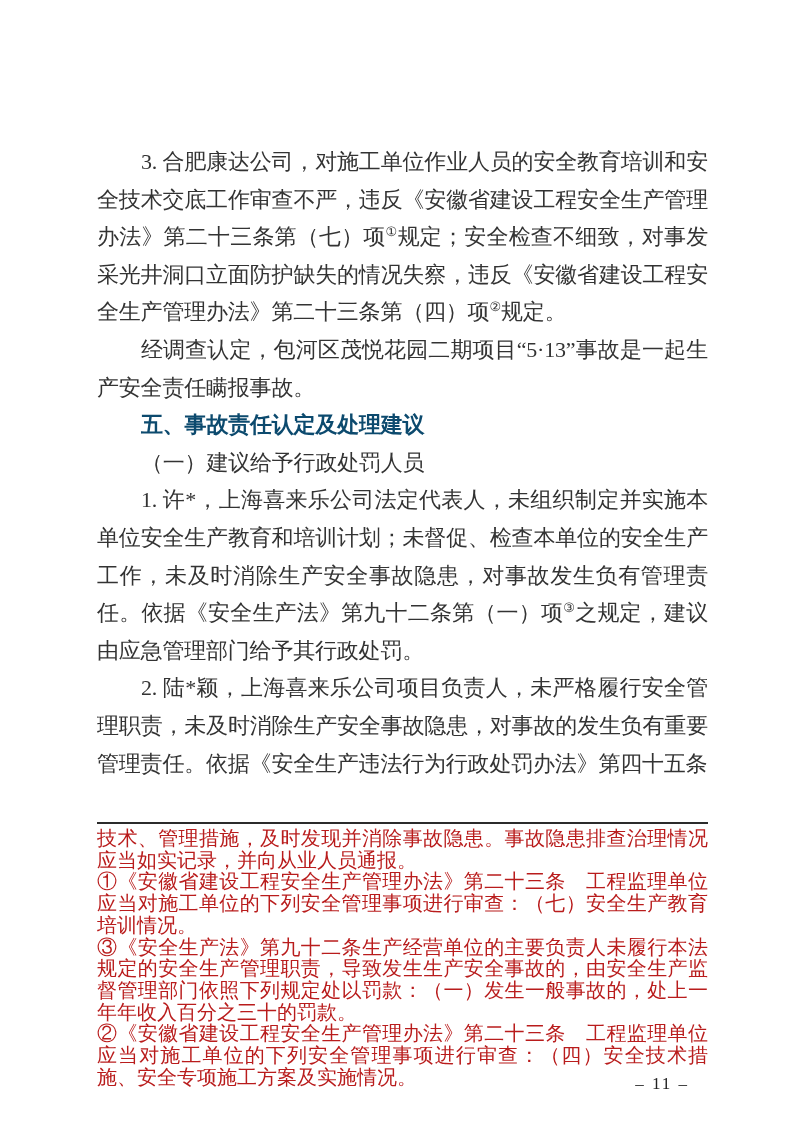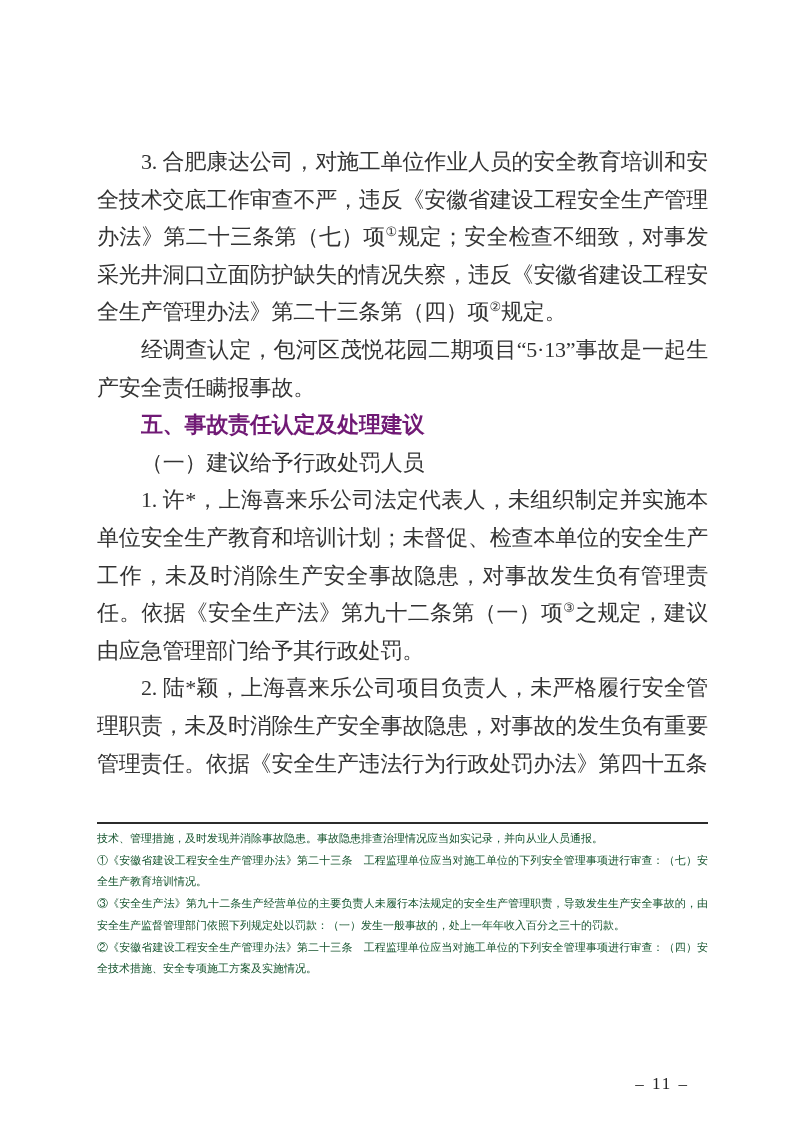--- a/index.html
+++ b/index.html
@@ -29,21 +29,21 @@
     line-height: 37.6px;
     letter-spacing: -0.2px;
     text-align: justify;
     text-justify: inter-character;
     text-indent: 44px;
     color: #333333;
   }
   .para.heading {
     font-family: "Liberation Sans", "DejaVu Sans", sans-serif;
     font-weight: bold;
-    color: #701a75;
+    color: #0c4a6e;
     text-align: left;
   }
   .fnref {
     font-size: 13px;
     vertical-align: super;
     line-height: 0;
     letter-spacing: 0;
   }
   .footnote-section {
     position: absolute;
@@ -52,25 +52,25 @@
     width: 611px;
   }
   .fnrule {
     width: 611px;
     height: 2px;
     background: #2b2b2b;
     margin-bottom: 4px;
   }
   .footnote {
     margin: 0;
-    font-size: 11px;
+    font-size: 20px;
     line-height: 21.7px;
     text-align: justify;
     text-justify: inter-character;
-    color: #14532d;
+    color: #b91c1c;
   }
   .pageno {
     position: absolute;
     top: 1074px;
     right: 104px;
     font-size: 17px;
     letter-spacing: 2px;
     color: #222222;
     white-space: nowrap;
   }

